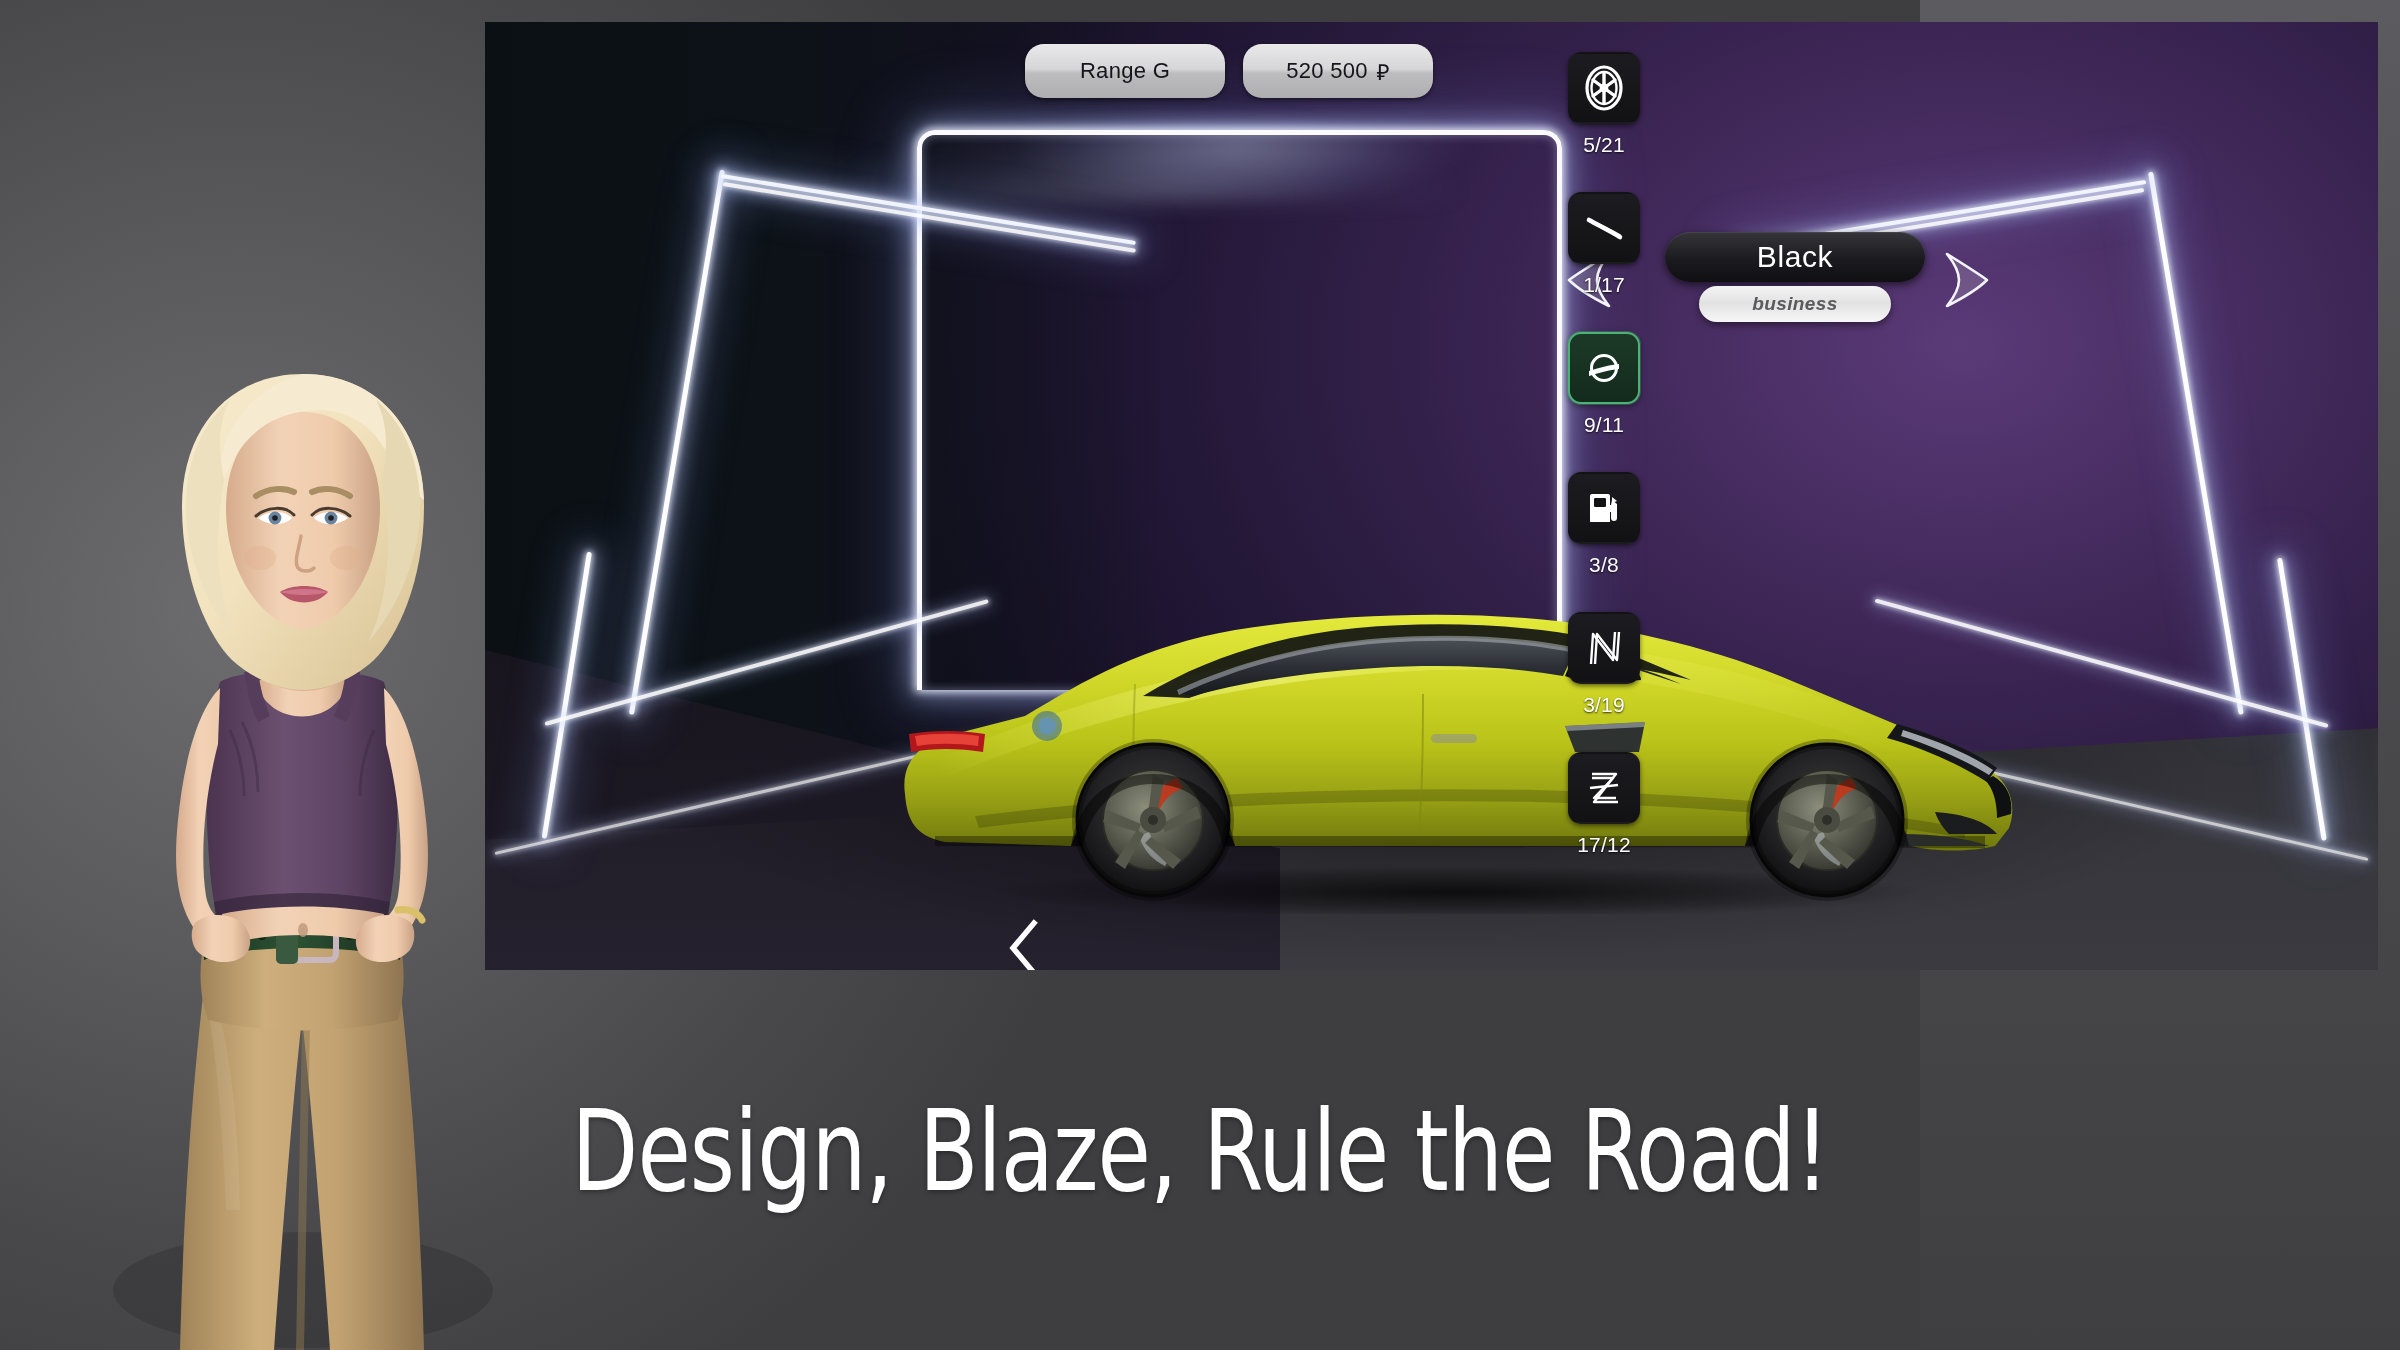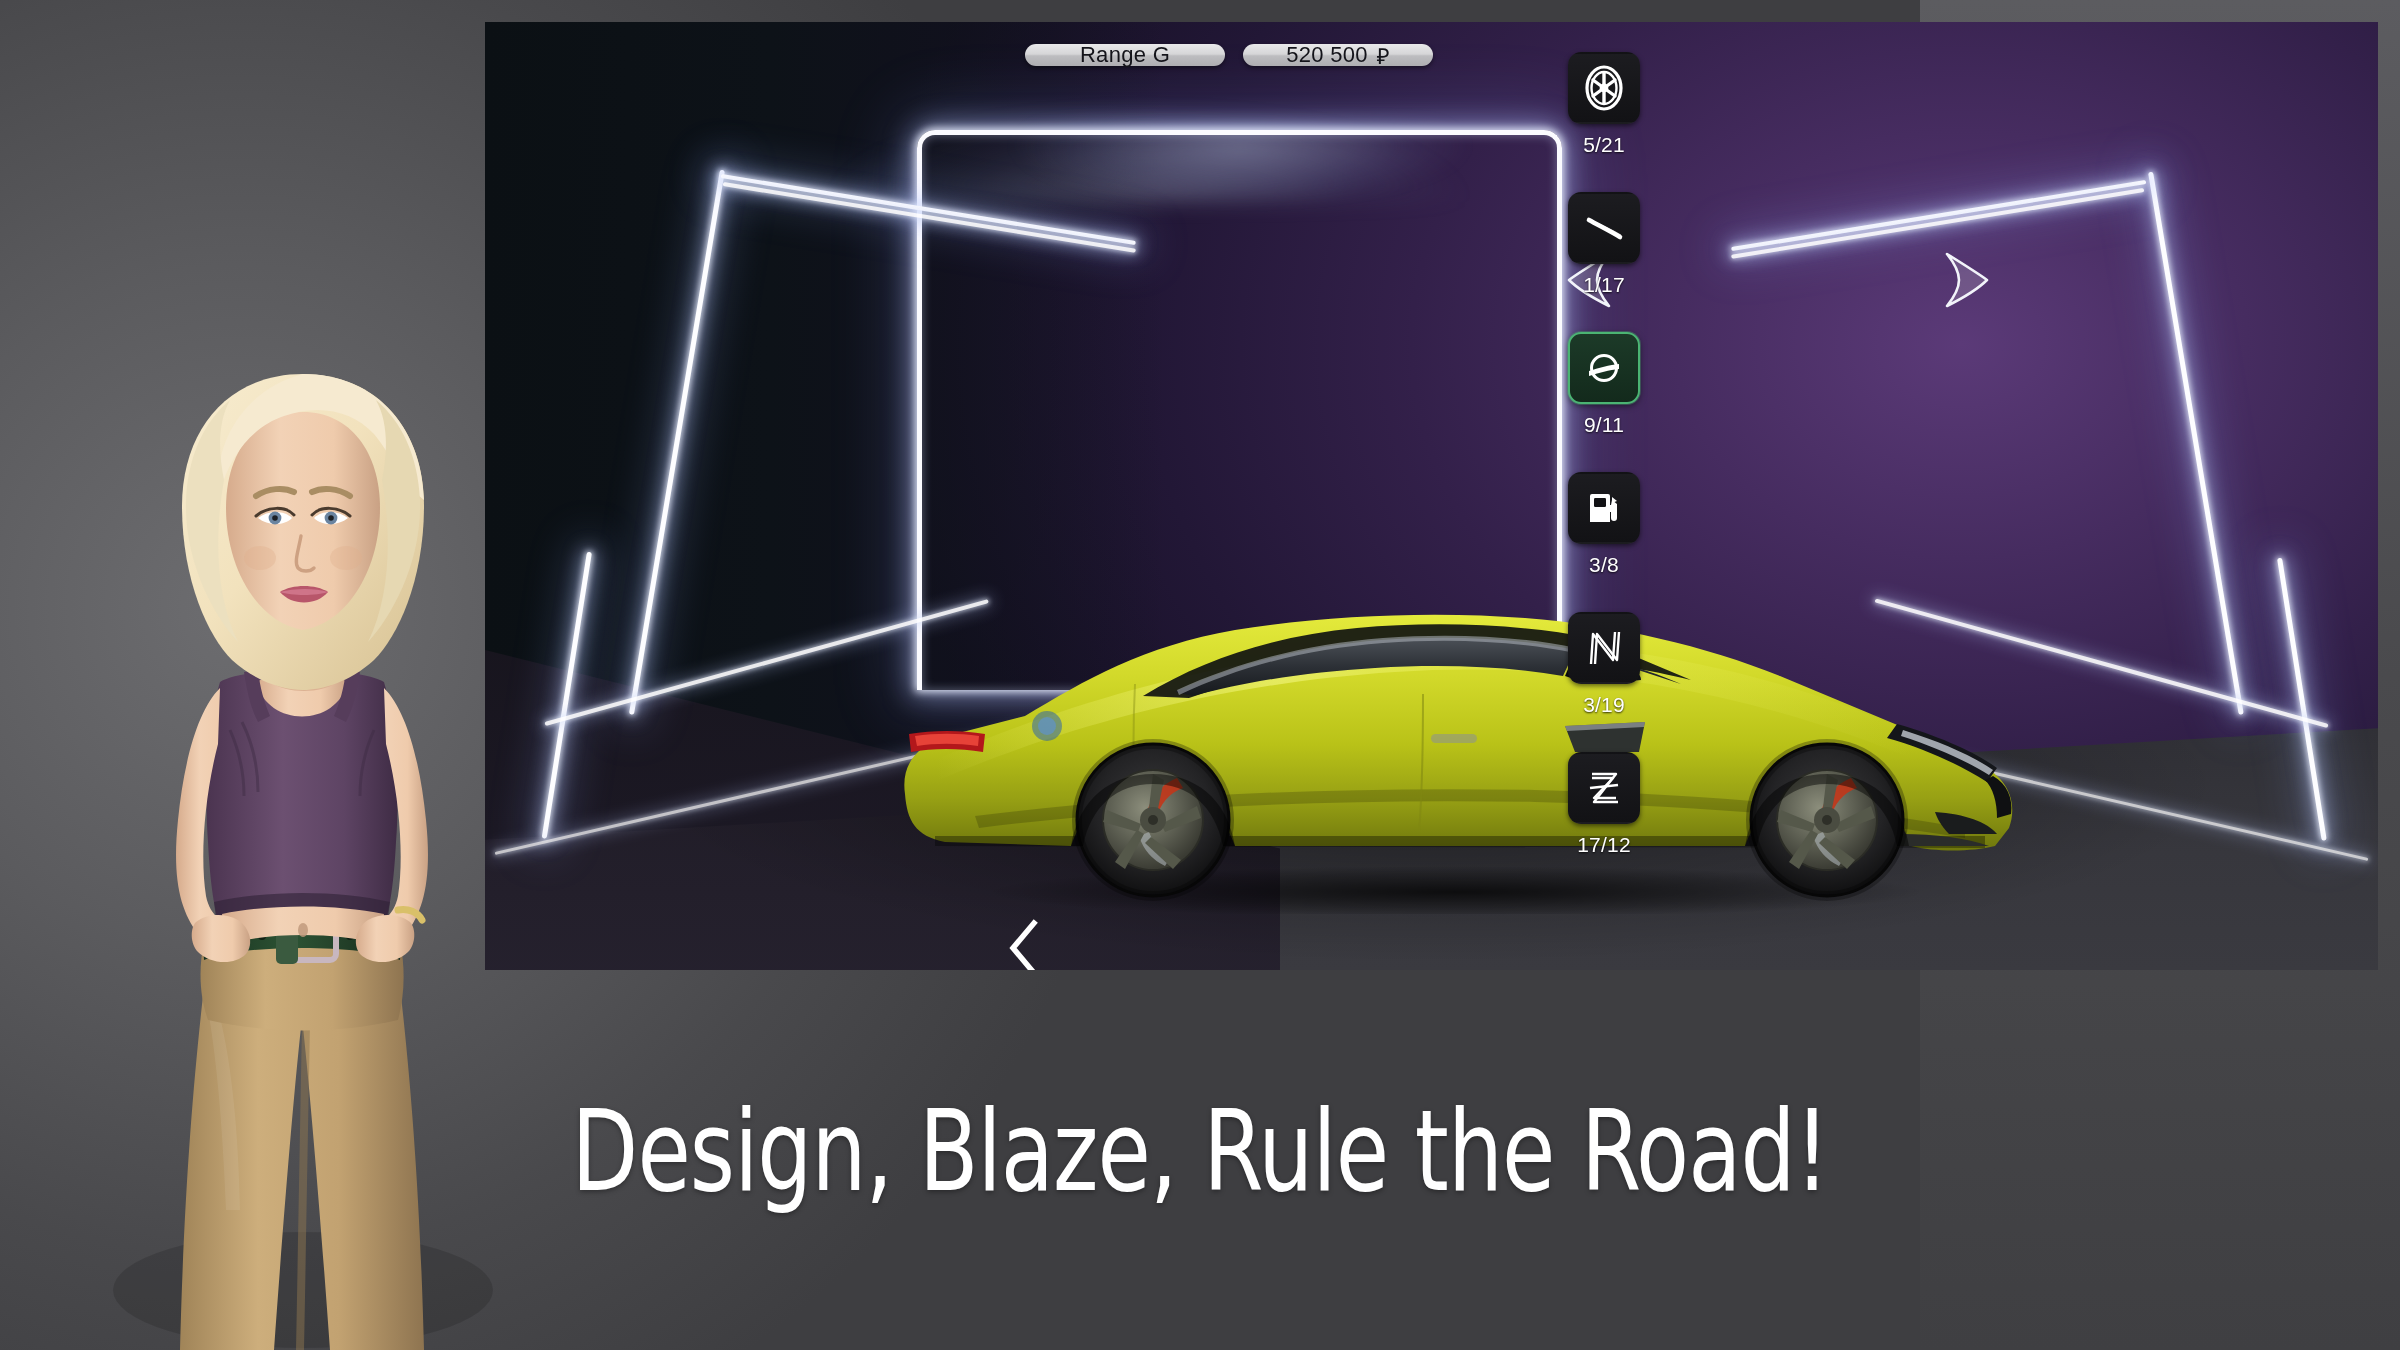--- a/index.html
+++ b/index.html
@@ -106,21 +106,21 @@
   .nr3 { right:96px;  top:536px; width:5px; height:286px; transform:rotate(-9deg); transform-origin:top center; }
   .nr4 { right:50px;  top:702px; width:470px; height:4px; transform:rotate(15.5deg); transform-origin:right center; }
 
   
   .nf1 { left:10px; top:830px; width:560px; height:3px; transform:rotate(-13deg); transform-origin:left center; opacity:.75;}
   .nf2 { right:10px; top:836px; width:560px; height:3px; transform:rotate(13deg); transform-origin:right center; opacity:.75;}
 
   
   .pill {
     position:absolute;
-    height:22px; border-radius:19px;
+    height:54px; border-radius:19px;
     display:flex; align-items:center; justify-content:center;
     font-size:22px; color:#14141a; letter-spacing:.3px;
     background:linear-gradient(180deg,#e9e9ea 0%,#d6d6d8 46%,#bdbdc0 54%,#aeaeb1 100%);
     box-shadow:0 2px 4px rgba(0,0,0,.45);
   }
   #pill-range { left:540px; top:22px; width:200px; }
   #pill-price { left:758px; top:22px; width:190px; gap:9px;text-align:right; }
 
   
   #icon-row {
@@ -370,20 +370,24 @@
     <path d="M870,262 C878,214 910,190 952,190 C994,190 1026,214 1034,262 L1022,262 C1014,222 988,200 952,200 C916,200 890,222 882,262 Z" fill="#000" opacity=".45"></path>
   </svg>
 
   <svg class="sel-arrow" id="sel-arrow-left" viewBox="0 0 58 64">
     <path d="M46,6 C30,16 14,26 6,32 C14,40 30,50 46,58 C38,48 34,40 34,32 C34,24 38,16 46,6 Z" fill="rgba(255,255,255,.16)" stroke="#f2f4fa" stroke-width="2.6" stroke-linejoin="round"></path>
   </svg>
   <svg class="sel-arrow" id="sel-arrow-right" viewBox="0 0 58 64">
     <path d="M12,6 C28,16 44,26 52,32 C44,40 28,50 12,58 C20,48 24,40 24,32 C24,24 20,16 12,6 Z" fill="rgba(255,255,255,.16)" stroke="#f2f4fa" stroke-width="2.6" stroke-linejoin="round"></path>
   </svg>
 
+  <div id="color-selector">
+    <div id="color-name">Black</div>
+    <div id="color-class">business</div>
+  </div>
 
   <svg class="nav-chev" id="nav-prev" viewBox="0 0 38 62">
     <polyline points="29,6 8,31 29,56" fill="none" stroke="#ffffff" stroke-width="5.5" stroke-linecap="square" stroke-linejoin="miter"></polyline>
   </svg>
 
   <div class="pill" id="pill-range">
     <span>Range G</span>
   </div>
   <div class="pill" id="pill-price">
     <span>520 500</span>

